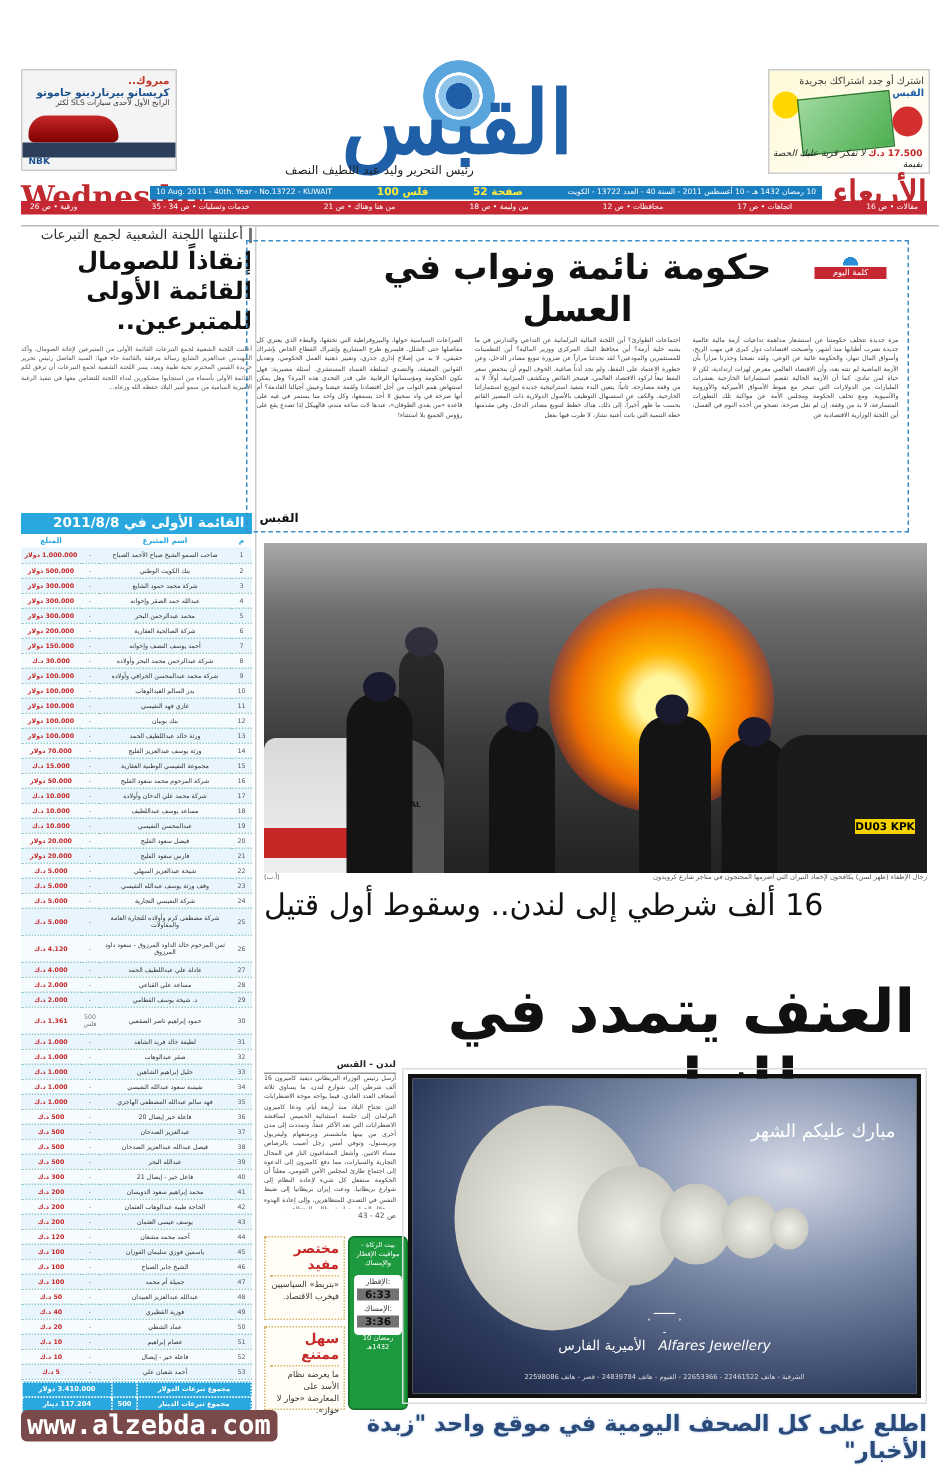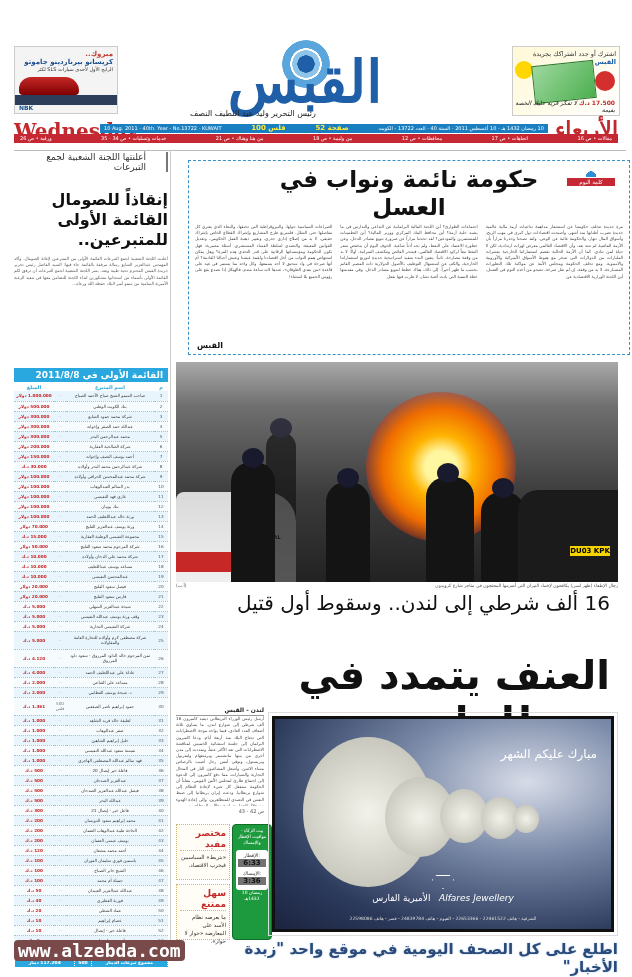--- a/index.html
+++ b/index.html
@@ -25,53 +25,53 @@
 .ad-sub .badge{position:absolute;right:4px;top:24px;width:20px;height:20px;border-radius:50%;background:#d32f2f}
 .ad-sub .price{position:absolute;bottom:2px;right:4px;font-size:6px}
 .ad-sub .price span{color:#c62828;font-weight:bold}
 .dateline{position:absolute;top:120px;left:14px;width:604px;height:28px}
 .day-en{position:absolute;left:0;top:0;font-family:"DejaVu Serif",serif;font-weight:bold;font-size:20px;color:#c0292d;line-height:22px}
 .day-ar{position:absolute;right:0;top:-3px;font-family:"DejaVu Serif",serif;font-weight:bold;font-size:22px;color:#c0292d;direction:rtl;line-height:24px}
 .blue-bar{position:absolute;left:86px;right:70px;top:4px;height:9px;background:#1a7fc1;color:#fff;font-size:5px;line-height:9px;padding:0 4px;display:flex;justify-content:space-between;align-items:center}
 .blue-bar .price,.blue-bar .pages{color:#ffeb3b;font-weight:bold;font-size:7px}
 .red-bar{position:absolute;left:0;right:0;top:14px;height:9px;background:#c62833;color:#fff;font-size:5px;line-height:9px;display:flex;direction:rtl;justify-content:space-between;padding:0 6px}
 .left-col{position:absolute;left:14px;top:152px;width:154px;height:740px;direction:rtl}
-.left-col .kicker{font-size:9px;color:#333;border-right:2px solid #777;padding-right:20px;margin-bottom:18px}
+.left-col .kicker{font-size:9px;color:#333;border-right:2px solid #777;padding-right:4px;margin-bottom:2px}
 .left-col .head{font-family:"DejaVu Sans",sans-serif;font-weight:bold;font-size:16px;line-height:20px;color:#111}
 .left-col .body{font-size:4.2px;line-height:6.2px;color:#555;margin-top:6px;text-align:justify;height:110px;overflow:hidden}
 .list-title{margin-top:2px;background:#29a8df;color:#fff;font-weight:bold;font-size:9px;padding:2px 5px;height:14px}
 table.donors{width:154px;border-collapse:collapse;font-size:4.2px;direction:rtl}
 table.donors th{color:#29a8df;font-size:5px;font-weight:bold;height:9px}
 table.donors td{border-bottom:1px dotted #9cc;height:10px;text-align:center;padding:0 1px;background:#e9f5fc}
 table.donors tr:nth-child(even) td{background:#f6fbfe}
 table.donors td.n{width:14px;color:#555}
 table.donors td.nm{color:#333}
 table.donors td.fl{width:12px;color:#777}
 table.donors td.amt{width:40px;color:#c62828;font-weight:bold}
 table.donors tr.tall td{height:18px}
 table.totals{width:154px;border-collapse:collapse;font-size:4.5px;direction:rtl;margin-top:1px}
 table.totals td{background:#29a8df;color:#fff;font-weight:bold;height:10px;text-align:center;border:1px dotted #fff}
-.opinion{position:absolute;left:188px;top:160px;width:442px;height:195px;border:1px dashed #3a8fc8;direction:rtl;padding:2px 6px}
+.opinion{position:absolute;left:164px;top:160px;width:442px;height:195px;border:1px dashed #3a8fc8;direction:rtl;padding:2px 6px}
 .opinion .label{position:absolute;right:14px;top:6px;width:48px;text-align:center}
 .opinion .label .flower{width:18px;height:10px;margin:0 auto;background:radial-gradient(ellipse at bottom,#2a8fd6 0 40%,transparent 41%)}
 .opinion .label .tag{background:#c62833;color:#fff;font-size:5.5px;padding:1px 3px;margin-top:1px}
 .opinion .headline{text-align:center;font-weight:bold;font-size:23px;line-height:28px;color:#111;margin:2px 60px 3px}
 .opinion .cols{display:flex;gap:8px;height:146px}
 .opinion .cols .c{flex:1;font-size:4.2px;line-height:6.2px;color:#444;text-align:justify;overflow:hidden}
 .opinion .sign{position:absolute;left:8px;bottom:4px;font-weight:bold;font-size:8px;color:#111}
 .photo{position:absolute;left:176px;top:362px;width:442px;height:220px;overflow:hidden;background:linear-gradient(180deg,#a9a9a9 0%,#6f6f6f 20%,#3c3c3c 60%,#222 100%)}
 .photo .fire{position:absolute;left:190px;top:30px;width:150px;height:150px;border-radius:50%;background:radial-gradient(circle,#fff6a0 0 15%,#ffb300 30%,#ef6c00 55%,rgba(200,60,20,.5) 70%,transparent 75%)}
 .photo .officer{position:absolute;bottom:0;width:44px;background:#141414;border-radius:20px 20px 0 0}
 .photo .helmet{position:absolute;width:22px;height:20px;border-radius:50%;background:#1a1a2e;left:11px;top:-14px}
 .photo .car-l{position:absolute;left:0;bottom:0;width:120px;height:90px;background:linear-gradient(#d9d9d9,#efefef);border-radius:8px 30px 0 0}
 .photo .car-l .stripe{position:absolute;left:0;bottom:10px;width:60px;height:20px;background:#c62828}
 .photo .car-r{position:absolute;right:0;bottom:0;width:100px;height:92px;background:#1b1b1b;border-radius:20px 0 0 0}
 .photo .plate{position:absolute;right:8px;bottom:26px;width:40px;height:10px;background:#f5d300;color:#000;font-size:7px;font-weight:bold;text-align:center;line-height:10px}
 .caption{position:absolute;left:176px;top:583px;width:442px;font-size:4.5px;color:#555;direction:rtl;display:flex;justify-content:space-between}
-.sub-head{position:absolute;left:176px;top:590px;width:434px;direction:rtl;font-size:20px;line-height:26px;color:#111;text-align:right}
+.sub-head{position:absolute;left:176px;top:590px;width:434px;direction:rtl;font-size:20px;line-height:26px;color:#111;text-align:left}
 .main-head{position:absolute;left:176px;top:652px;width:434px;direction:rtl;font-weight:bold;font-size:40px;line-height:46px;color:#111;text-align:right}
 .dateline-story{position:absolute;left:176px;top:706px;width:88px;direction:rtl;font-size:6px;font-weight:bold;border-bottom:1px solid #999;padding-bottom:2px}
 .story{position:absolute;left:176px;top:716px;width:88px;font-size:4.2px;line-height:6.2px;color:#444;direction:rtl;text-align:justify;height:90px;overflow:hidden}
 .pageref{position:absolute;left:176px;top:808px;width:88px;font-size:5px;color:#555;direction:rtl}
 .box{position:absolute;left:176px;width:54px;border:1px dotted #d4b870;direction:rtl;padding:3px;background:#fffdf5}
 .box .bt{color:#c62828;font-weight:bold;font-size:9px;line-height:11px;border-bottom:1px dotted #d4b870}
 .box .bb{font-size:5.5px;line-height:8px;color:#333;margin-top:2px}
 .prayer{position:absolute;left:232px;top:824px;width:40px;height:116px;background:#1e9a3e;border-radius:4px;border:1px solid #0f6d28;padding:3px;text-align:center}
 .prayer .pt{color:#fff;font-size:4.5px;line-height:6px}
 .prayer .inner{background:#fff;border-radius:3px;margin-top:4px;padding:2px}

